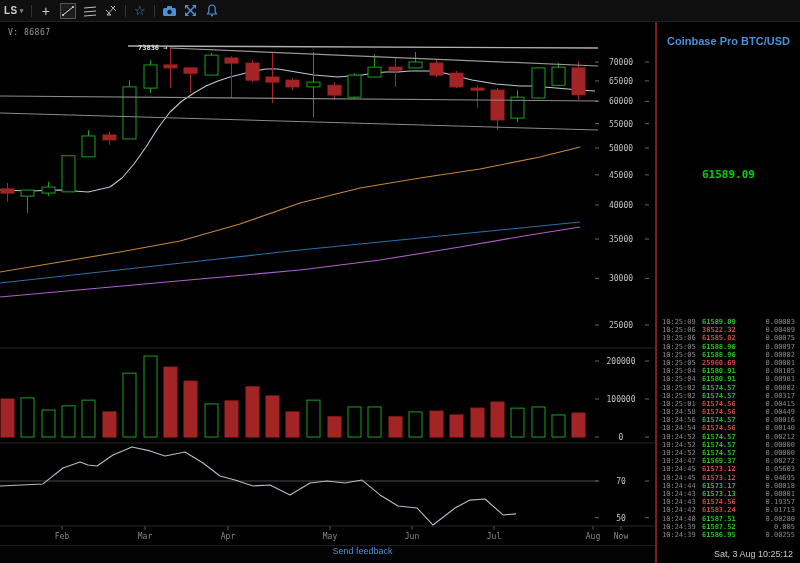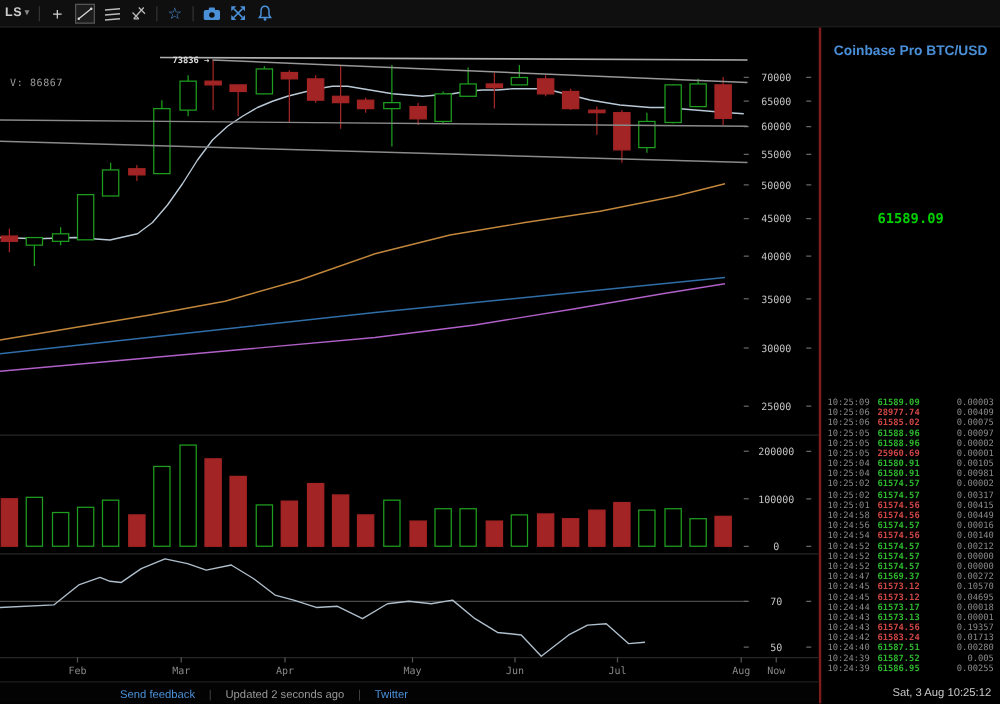--- a/index.html
+++ b/index.html
@@ -12,40 +12,40 @@
   .tool{color:#bbb;font-size:12px;line-height:1;display:flex;align-items:center;
         justify-content:center;height:18px;min-width:14px;cursor:pointer;}
   .tool.blue{color:#4a90d9;}
   .vsep{width:1px;height:12px;background:#333;}
   .symbol{color:#ccc;font-size:10px;font-weight:bold;letter-spacing:.5px;}
   .caret{font-size:7px;color:#888;margin-left:2px;}
   .sel-tool{border:1px solid #555;background:#1d1d1d;width:16px;height:16px;box-sizing:border-box;}
   
   #chart-svg{position:absolute;top:22px;left:0;}
   #vol-readout{position:absolute;top:28px;left:8px;font-family:"DejaVu Sans Mono",monospace;
-               font-size:8px;color:#9a9a9a;letter-spacing:.5px;margin-top:34px;}
+               font-size:8px;color:#9a9a9a;letter-spacing:.5px;}
   
   .right-panel{position:absolute;top:22px;left:655px;width:145px;height:541px;background:#000;
                border-left:2px solid #7f1d1d;box-sizing:border-box;}
   .rp-title{margin-top:13px;text-align:center;color:#4a90d9;font-size:11px;font-weight:bold;}
   .rp-last{position:absolute;top:146px;left:0;right:0;text-align:center;color:#00d000;
            font-family:"DejaVu Sans Mono",monospace;font-size:11px;font-weight:bold;}
   .trades{position:absolute;top:296px;left:0;right:0;font-family:"DejaVu Sans Mono",monospace;
           font-size:7px;}
-  .trow{display:flex;height:8.2px;line-height:8.2px;align-items:flex-end;}
+  .trow{display:flex;height:8.2px;line-height:8.2px;align-items:center;}
   .t-time{width:40px;padding-left:5px;color:#8a8a8a;}
   .t-price{width:46px;font-weight:bold;}
   .t-price.buy{color:#2db82d;}
   .t-price.sell{color:#d04545;}
   .t-amt{flex:1;text-align:right;padding-right:5px;color:#8a8a8a;}
   .rp-clock{position:absolute;bottom:4px;right:7px;color:#c8c8c8;font-size:9px;}
   
   .status-bar{position:absolute;top:545px;left:0;width:655px;height:18px;background:#030303;
               border-top:1px solid #1e1e1e;box-sizing:border-box;display:flex;align-items:center;
-              padding-left:96px;gap:11px;font-size:9px;color:#999;}
+              padding-left:70px;gap:11px;font-size:9px;color:#999;flex-direction:column;}
   .status-bar a{color:#4a90d9;text-decoration:none;cursor:pointer;}
   .ssep{color:#444;}
   svg text{font-family:"DejaVu Sans Mono",monospace;}
 </style>
 </head>
 <body>
 
 <div id="app">
 
   <div class="toolbar">
@@ -275,21 +275,21 @@
     <div class="rp-title">Coinbase Pro BTC/USD</div>
     <div class="rp-last">61589.09</div>
     <div class="trades" id="trades">
         <div class="trow">
           <span class="t-time">10:25:09</span>
           <span class="t-price buy">61589.09</span>
           <span class="t-amt">0.00003</span>
         </div>
         <div class="trow">
           <span class="t-time">10:25:06</span>
-          <span class="t-price sell">28977.74</span>
+          <span class="t-price sell">38522.32</span>
           <span class="t-amt">0.00409</span>
         </div>
         <div class="trow">
           <span class="t-time">10:25:06</span>
           <span class="t-price sell">61585.02</span>
           <span class="t-amt">0.00075</span>
         </div>
         <div class="trow">
           <span class="t-time">10:25:05</span>
           <span class="t-price buy">61588.96</span>
@@ -361,21 +361,21 @@
           <span class="t-amt">0.00000</span>
         </div>
         <div class="trow">
           <span class="t-time">10:24:47</span>
           <span class="t-price buy">61569.37</span>
           <span class="t-amt">0.00272</span>
         </div>
         <div class="trow">
           <span class="t-time">10:24:45</span>
           <span class="t-price sell">61573.12</span>
-          <span class="t-amt">0.10570</span>
+          <span class="t-amt">0.05603</span>
         </div>
         <div class="trow">
           <span class="t-time">10:24:45</span>
           <span class="t-price sell">61573.12</span>
           <span class="t-amt">0.04695</span>
         </div>
         <div class="trow">
           <span class="t-time">10:24:44</span>
           <span class="t-price buy">61573.17</span>
           <span class="t-amt">0.00018</span>

